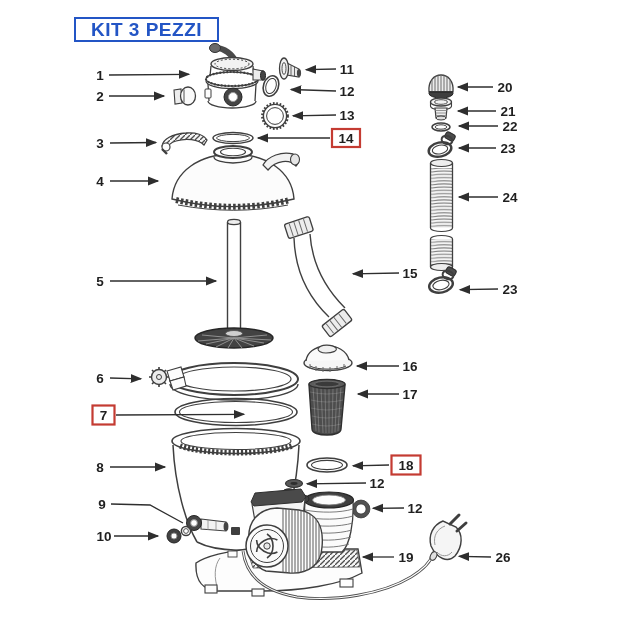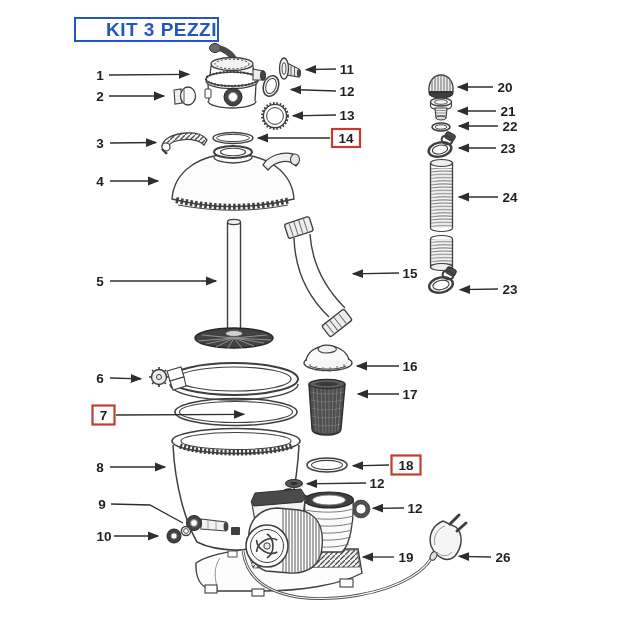--- a/index.html
+++ b/index.html
@@ -3,21 +3,21 @@
 <meta charset="utf-8">
 <style>
   html,body{margin:0;padding:0;background:#fff;}
   #stage{
     position:relative;width:640px;height:640px;background:#ffffff;overflow:hidden;
     font-family:"Liberation Sans", sans-serif;
   }
   #title-box{
     position:absolute;left:74px;top:17px;width:141px;height:21px;
     border:2px solid #2355c5;color:#2355c5;font-size:19px;font-weight:700;
-    letter-spacing:0.5px;text-align:right;line-height:21px;background:#fff;
+    letter-spacing:0.5px;text-align:center;line-height:21px;background:#fff;
   }
   svg{position:absolute;left:0;top:0;}
   svg text{font-family:"Liberation Sans", sans-serif;font-size:13.5px;font-weight:700;fill:#1f1f1f;}
   .ln{stroke:#2e2e2e;stroke-width:1.3;fill:none;}
   .o{fill:none;stroke:#3f3f3f;}
   .fillw{fill:#fdfdfd;stroke:#3f3f3f;}
   .hl{fill:#ffffff;stroke:#c43b32;stroke-width:2.2;}
 </style>
 </head>
 <body>

